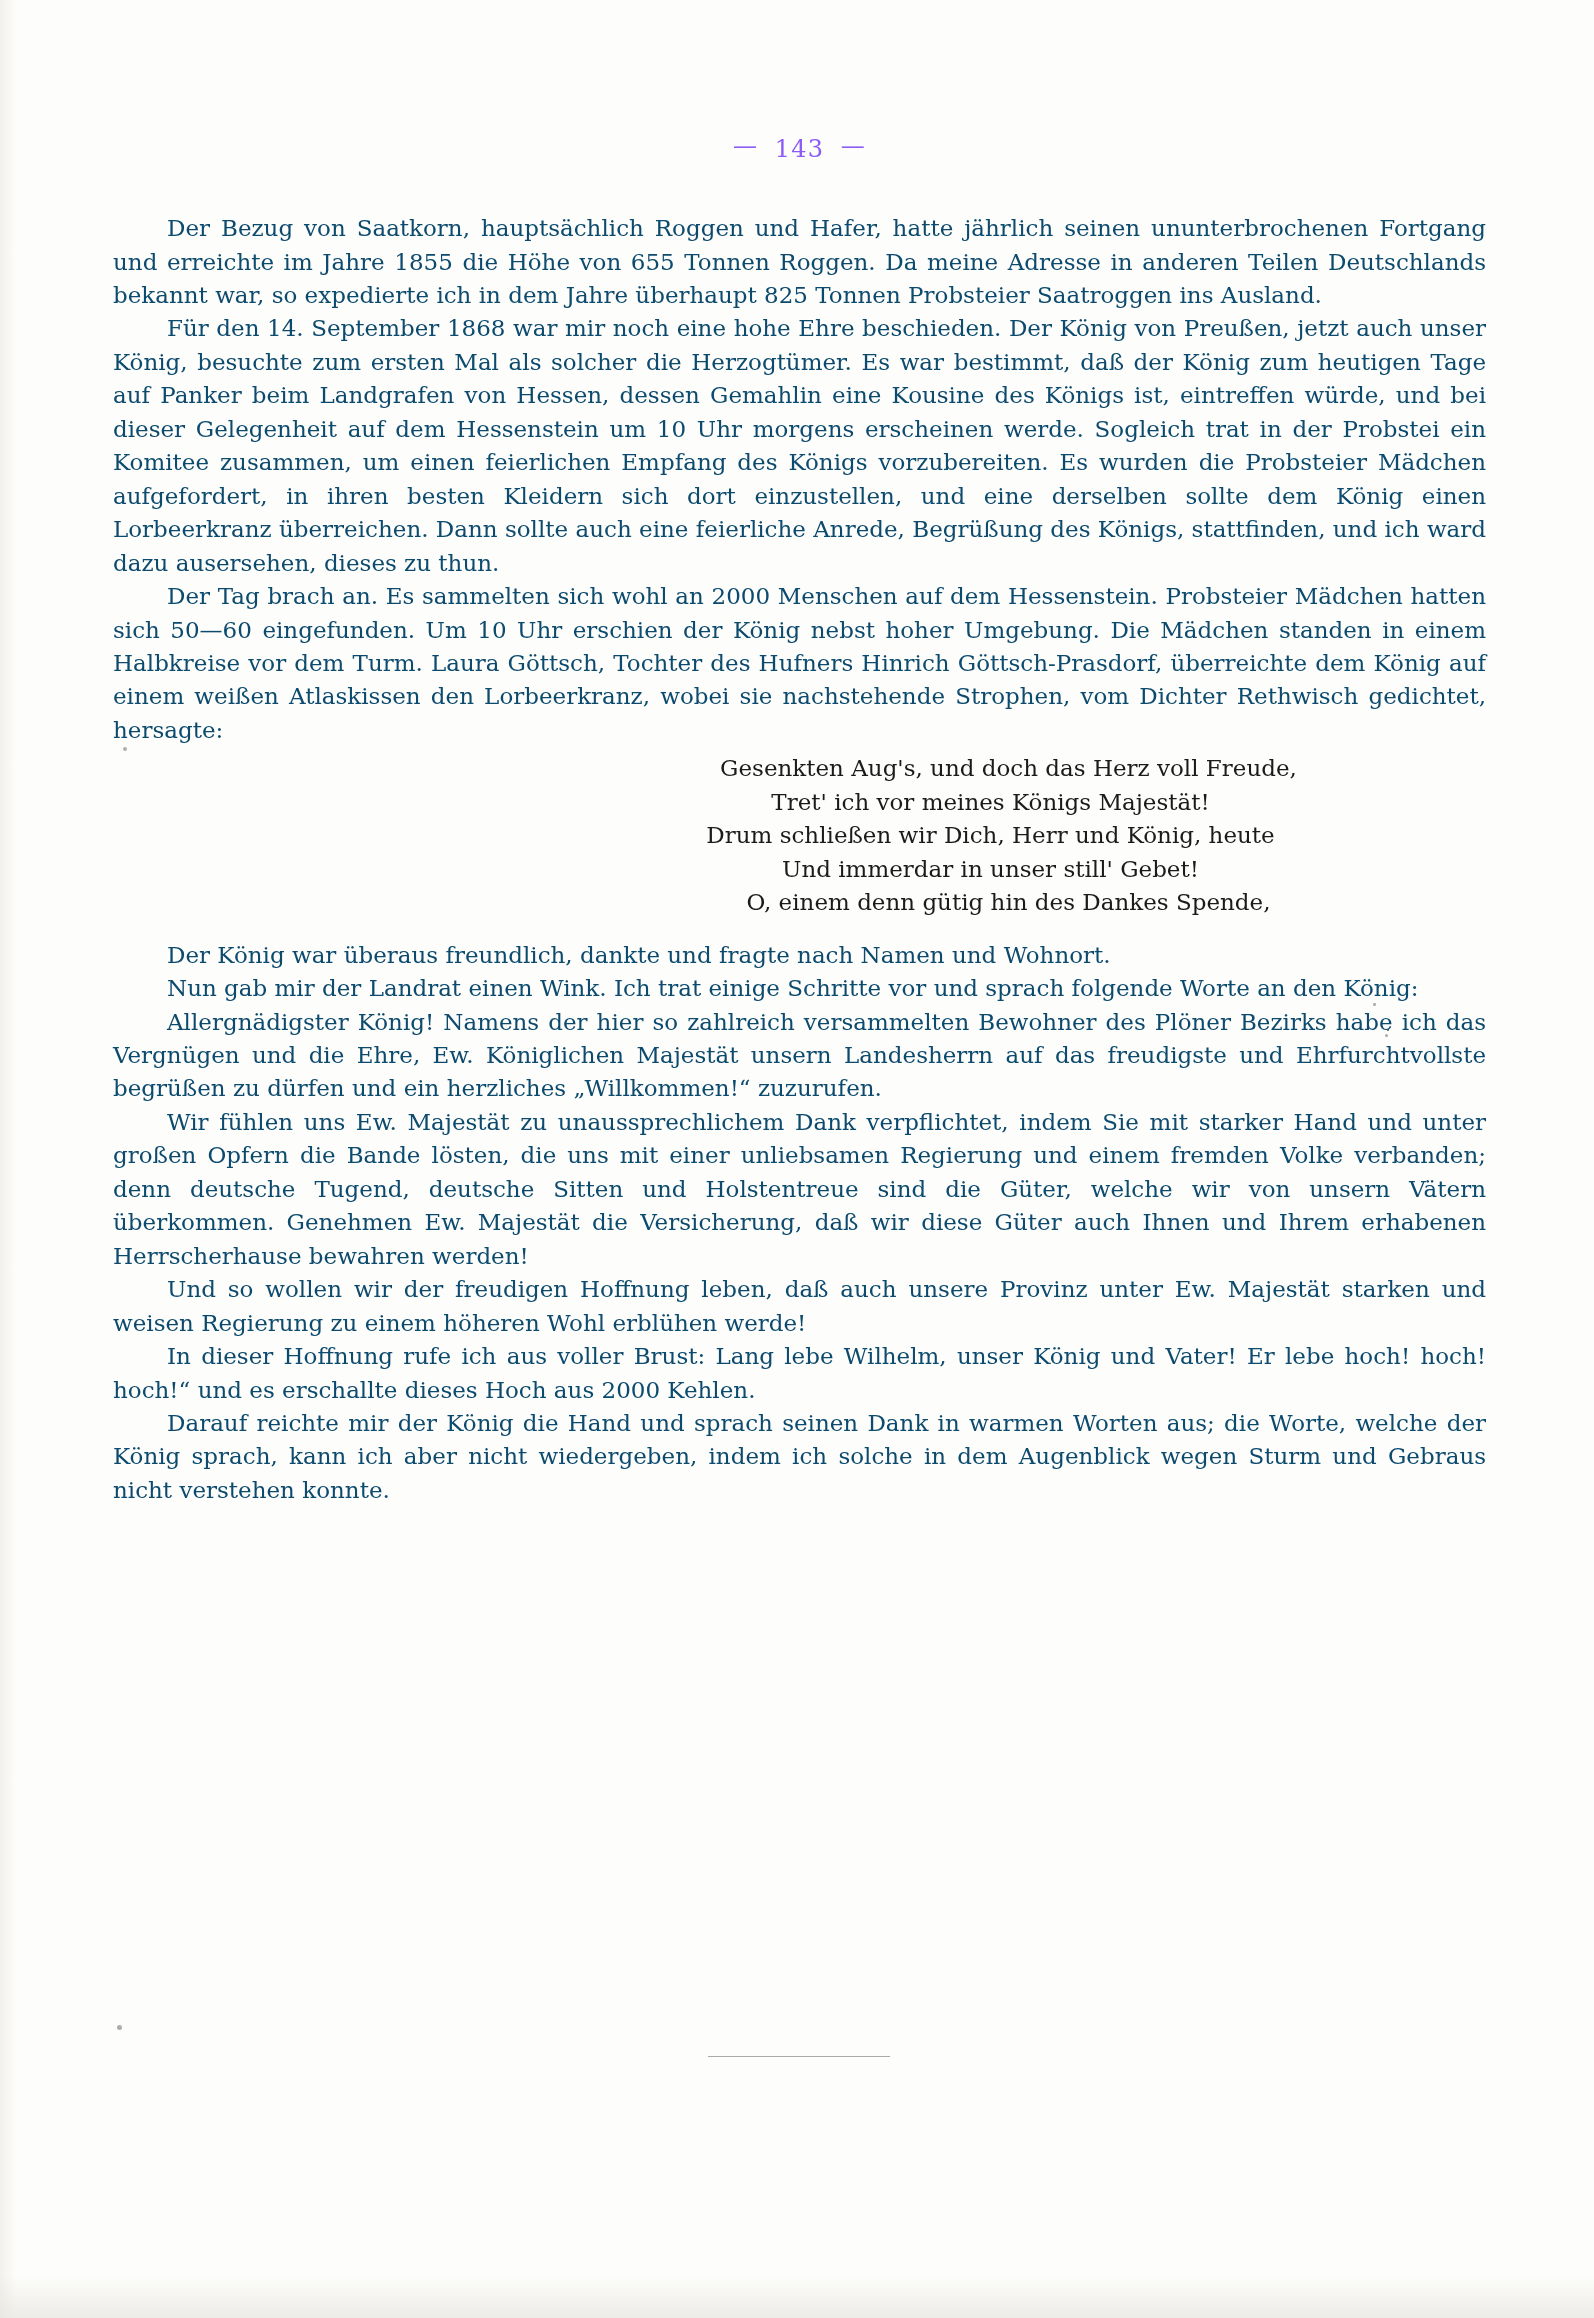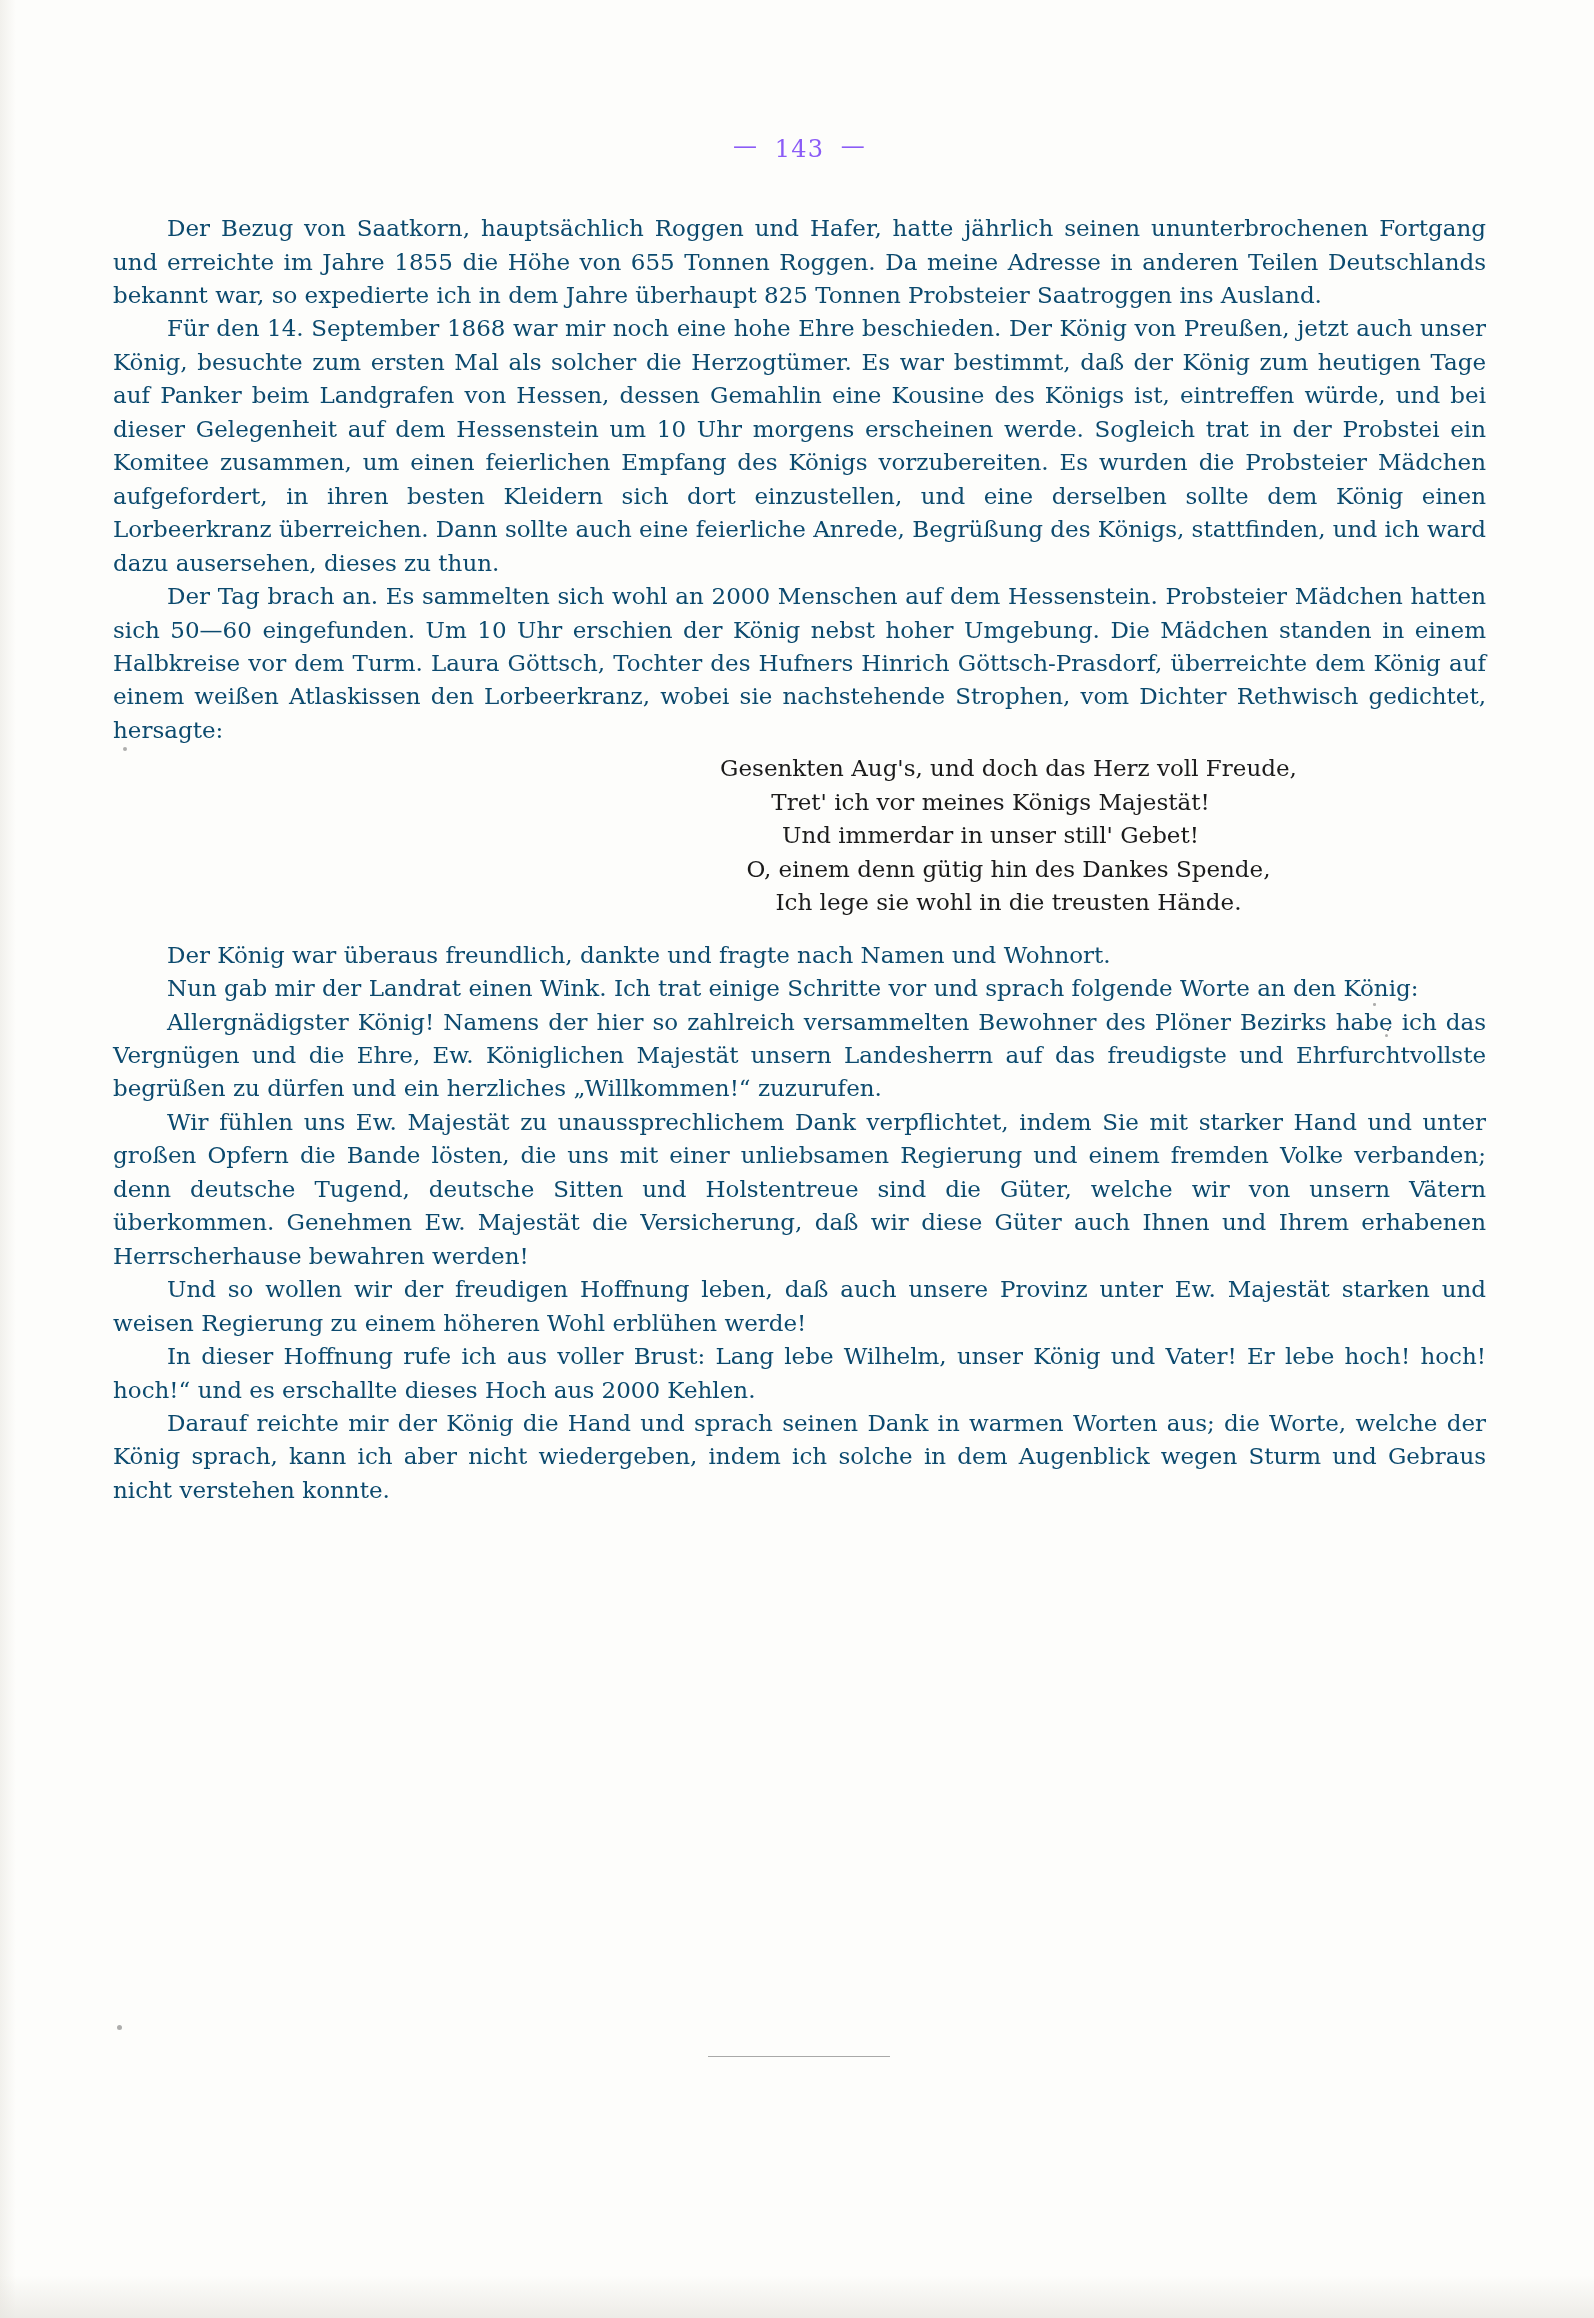--- a/index.html
+++ b/index.html
@@ -117,23 +117,23 @@
       <span class="dash">—</span><span>143</span><span class="dash">—</span>
     </div>
 
     <p class="para">Der Bezug von Saatkorn, hauptsächlich Roggen und Hafer, hatte jährlich seinen ununter­brochenen Fortgang und erreichte im Jahre 1855 die Höhe von 655 Tonnen Roggen. Da meine Adresse in anderen Teilen Deutschlands bekannt war, so expedierte ich in dem Jahre überhaupt 825 Tonnen Probsteier Saatroggen ins Ausland.</p>
     <p class="para">Für den 14. September 1868 war mir noch eine hohe Ehre beschieden. Der König von Preußen, jetzt auch unser König, besuchte zum ersten Mal als solcher die Herzogtümer. Es war bestimmt, daß der König zum heutigen Tage auf Panker beim Landgrafen von Hessen, dessen Ge­mahlin eine Kousine des Königs ist, eintreffen würde, und bei dieser Gelegenheit auf dem Hessen­stein um 10 Uhr morgens erscheinen werde. Sogleich trat in der Probstei ein Komitee zusammen, um einen feierlichen Empfang des Königs vorzubereiten. Es wurden die Probsteier Mädchen auf­gefordert, in ihren besten Kleidern sich dort einzustellen, und eine derselben sollte dem König einen Lorbeerkranz überreichen. Dann sollte auch eine feierliche Anrede, Begrüßung des Königs, stattfinden, und ich ward dazu ausersehen, dieses zu thun.</p>
     <p class="para">Der Tag brach an. Es sammelten sich wohl an 2000 Menschen auf dem Hessenstein. Probsteier Mädchen hatten sich 50—60 eingefunden. Um 10 Uhr erschien der König nebst hoher Umgebung. Die Mädchen standen in einem Halbkreise vor dem Turm. Laura Göttsch, Tochter des Hufners Hinrich Göttsch-Prasdorf, überreichte dem König auf einem weißen Atlaskissen den Lorbeerkranz, wobei sie nachstehende Strophen, vom Dichter Rethwisch gedichtet, hersagte:</p>
 
     <div class="poem">
       <div class="line ind">Gesenkten Aug's, und doch das Herz voll Freude,</div>
       <div class="line">Tret' ich vor meines Königs Majestät!</div>
+      <div class="line">Drum schließen wir Dich, Herr und König, heute</div>
       <div class="line">Und immerdar in unser still' Gebet!</div>
       <div class="line ind">O, einem denn gütig hin des Dankes Spende,</div>
-      <div class="line ind">Ich lege sie wohl in die treusten Hände.</div>
     </div>
 
     <p class="para">Der König war überaus freundlich, dankte und fragte nach Namen und Wohnort.</p>
     <p class="para">Nun gab mir der Landrat einen Wink. Ich trat einige Schritte vor und sprach folgende Worte an den König:</p>
     <p class="para">Allergnädigster König! Namens der hier so zahlreich versammelten Bewohner des Plöner Bezirks habe ich das Vergnügen und die Ehre, Ew. Königlichen Majestät unsern Landesherrn auf das freudigste und Ehrfurchtvollste begrüßen zu dürfen und ein herzliches „Willkommen!“ zuzurufen.</p>
     <p class="para">Wir fühlen uns Ew. Majestät zu unaussprechlichem Dank verpflichtet, indem Sie mit starker Hand und unter großen Opfern die Bande lösten, die uns mit einer unliebsamen Regierung und einem fremden Volke verbanden; denn deutsche Tugend, deutsche Sitten und Holstentreue sind die Güter, welche wir von unsern Vätern überkommen. Genehmen Ew. Majestät die Versicherung, daß wir diese Güter auch Ihnen und Ihrem erhabenen Herrscherhause bewahren werden!</p>
     <p class="para">Und so wollen wir der freudigen Hoffnung leben, daß auch unsere Provinz unter Ew. Majestät starken und weisen Regierung zu einem höheren Wohl erblühen werde!</p>
     <p class="para">In dieser Hoffnung rufe ich aus voller Brust: Lang lebe Wilhelm, unser König und Vater! Er lebe hoch! hoch! hoch!“ und es erschallte dieses Hoch aus 2000 Kehlen.</p>
     <p class="para">Darauf reichte mir der König die Hand und sprach seinen Dank in warmen Worten aus; die Worte, welche der König sprach, kann ich aber nicht wiedergeben, indem ich solche in dem Augenblick wegen Sturm und Gebraus nicht verstehen konnte.</p>
 

